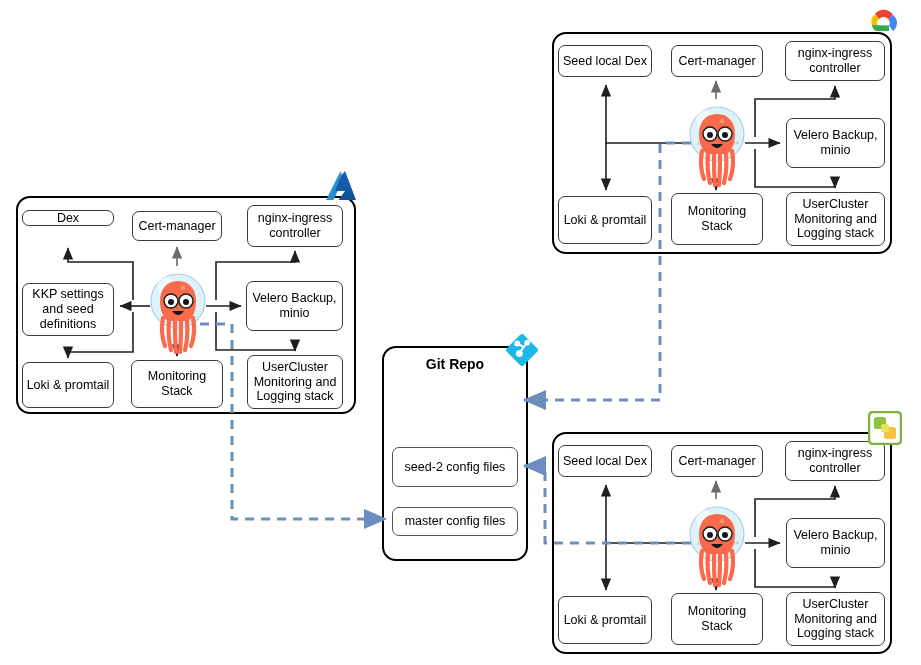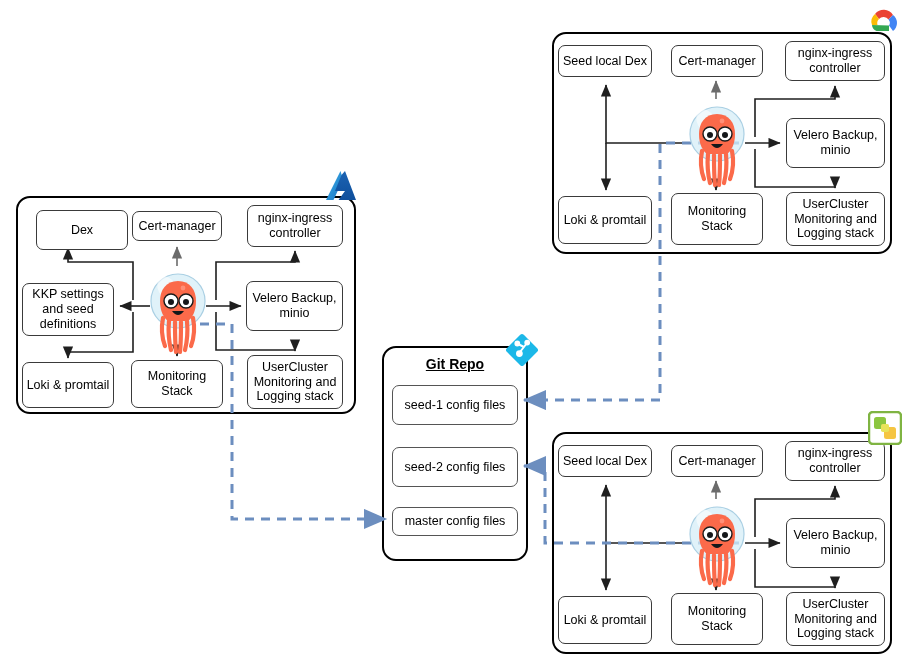--- a/index.html
+++ b/index.html
@@ -92,21 +92,21 @@
       <path d="M689,543 L606,543 L606,485" marker-end="url(#ah)"></path>
       <path d="M606,543 L606,590" marker-end="url(#ah)"></path>
       <path d="M716,499 L716,481" stroke="#6b6b6b" marker-end="url(#ahg)"></path>
       <path d="M716,586 L716,590" marker-end="url(#ah)"></path>
       <path d="M745,543 L780,543" marker-end="url(#ah)"></path>
       <path d="M755,537 L755,499 L835,499 L835,486" marker-end="url(#ah)"></path>
       <path d="M755,549 L755,587 L835,587 L835,588" marker-end="url(#ah)"></path>
     </g>
   </svg>
 
-  <div class="nodebox" style="left:36px;top:210px;width:92px;height:40px;">Dex</div>
+  <div class="nodebox" style="left:22px;top:210px;width:92px;height:16px;">Dex</div>
   <div class="nodebox" style="left:132px;top:211px;width:90px;height:30px;">Cert-manager</div>
   <div class="nodebox" style="left:247px;top:205px;width:96px;height:42px;">nginx-ingress controller</div>
   <div class="nodebox" style="left:22px;top:283px;width:92px;height:53px;">KKP settings and seed definitions</div>
   <div class="nodebox" style="left:246px;top:281px;width:97px;height:50px;">Velero Backup, minio</div>
   <div class="nodebox" style="left:22px;top:362px;width:92px;height:46px;">Loki &amp; promtail</div>
   <div class="nodebox" style="left:131px;top:360px;width:92px;height:48px;">Monitoring Stack</div>
   <div class="nodebox" style="left:247px;top:355px;width:96px;height:54px;">UserCluster Monitoring and Logging stack</div>
 
   <div class="nodebox" style="left:558px;top:45px;width:94px;height:32px;">Seed local Dex</div>
   <div class="nodebox" style="left:671px;top:45px;width:92px;height:32px;">Cert-manager</div>
@@ -117,22 +117,21 @@
   <div class="nodebox" style="left:786px;top:192px;width:99px;height:54px;">UserCluster Monitoring and Logging stack</div>
 
   <div class="nodebox" style="left:558px;top:445px;width:94px;height:32px;">Seed local Dex</div>
   <div class="nodebox" style="left:671px;top:445px;width:92px;height:32px;">Cert-manager</div>
   <div class="nodebox" style="left:785px;top:441px;width:100px;height:40px;">nginx-ingress controller</div>
   <div class="nodebox" style="left:786px;top:518px;width:99px;height:50px;">Velero Backup, minio</div>
   <div class="nodebox" style="left:558px;top:596px;width:94px;height:48px;">Loki &amp; promtail</div>
   <div class="nodebox" style="left:671px;top:593px;width:92px;height:52px;">Monitoring Stack</div>
   <div class="nodebox" style="left:786px;top:592px;width:99px;height:54px;">UserCluster Monitoring and Logging stack</div>
 
-  <div class="gittitle" style="left:382px;top:356px;width:146px;text-decoration:underline;">Git Repo</div>
-  <div class="nodebox" style="left:392px;top:385px;width:126px;height:40px;border-color:#555;">seed-1 config files</div>
+  <div class="gittitle" style="left:382px;top:356px;width:146px;">Git Repo</div>
   <div class="nodebox" style="left:392px;top:447px;width:126px;height:40px;border-color:#555;text-align:center;">seed-2 config files</div>
   <div class="nodebox" style="left:392px;top:507px;width:126px;height:29px;border-color:#555;">master config files</div>
 
   <svg class="layer" style="pointer-events:none;">
     <g fill="none" stroke="#6c8ebf" stroke-width="3" stroke-dasharray="9 7" stroke-linecap="butt">
       <path d="M200,324 L232,324 L232,519 L386,519" marker-end="url(#dh)"></path>
       <path d="M739,143 L660,143 L660,400 L524,400" marker-end="url(#dh)"></path>
       <path d="M739,543 L545,543 L545,466 L524,466" marker-end="url(#dh)"></path>
     </g>
   </svg>

